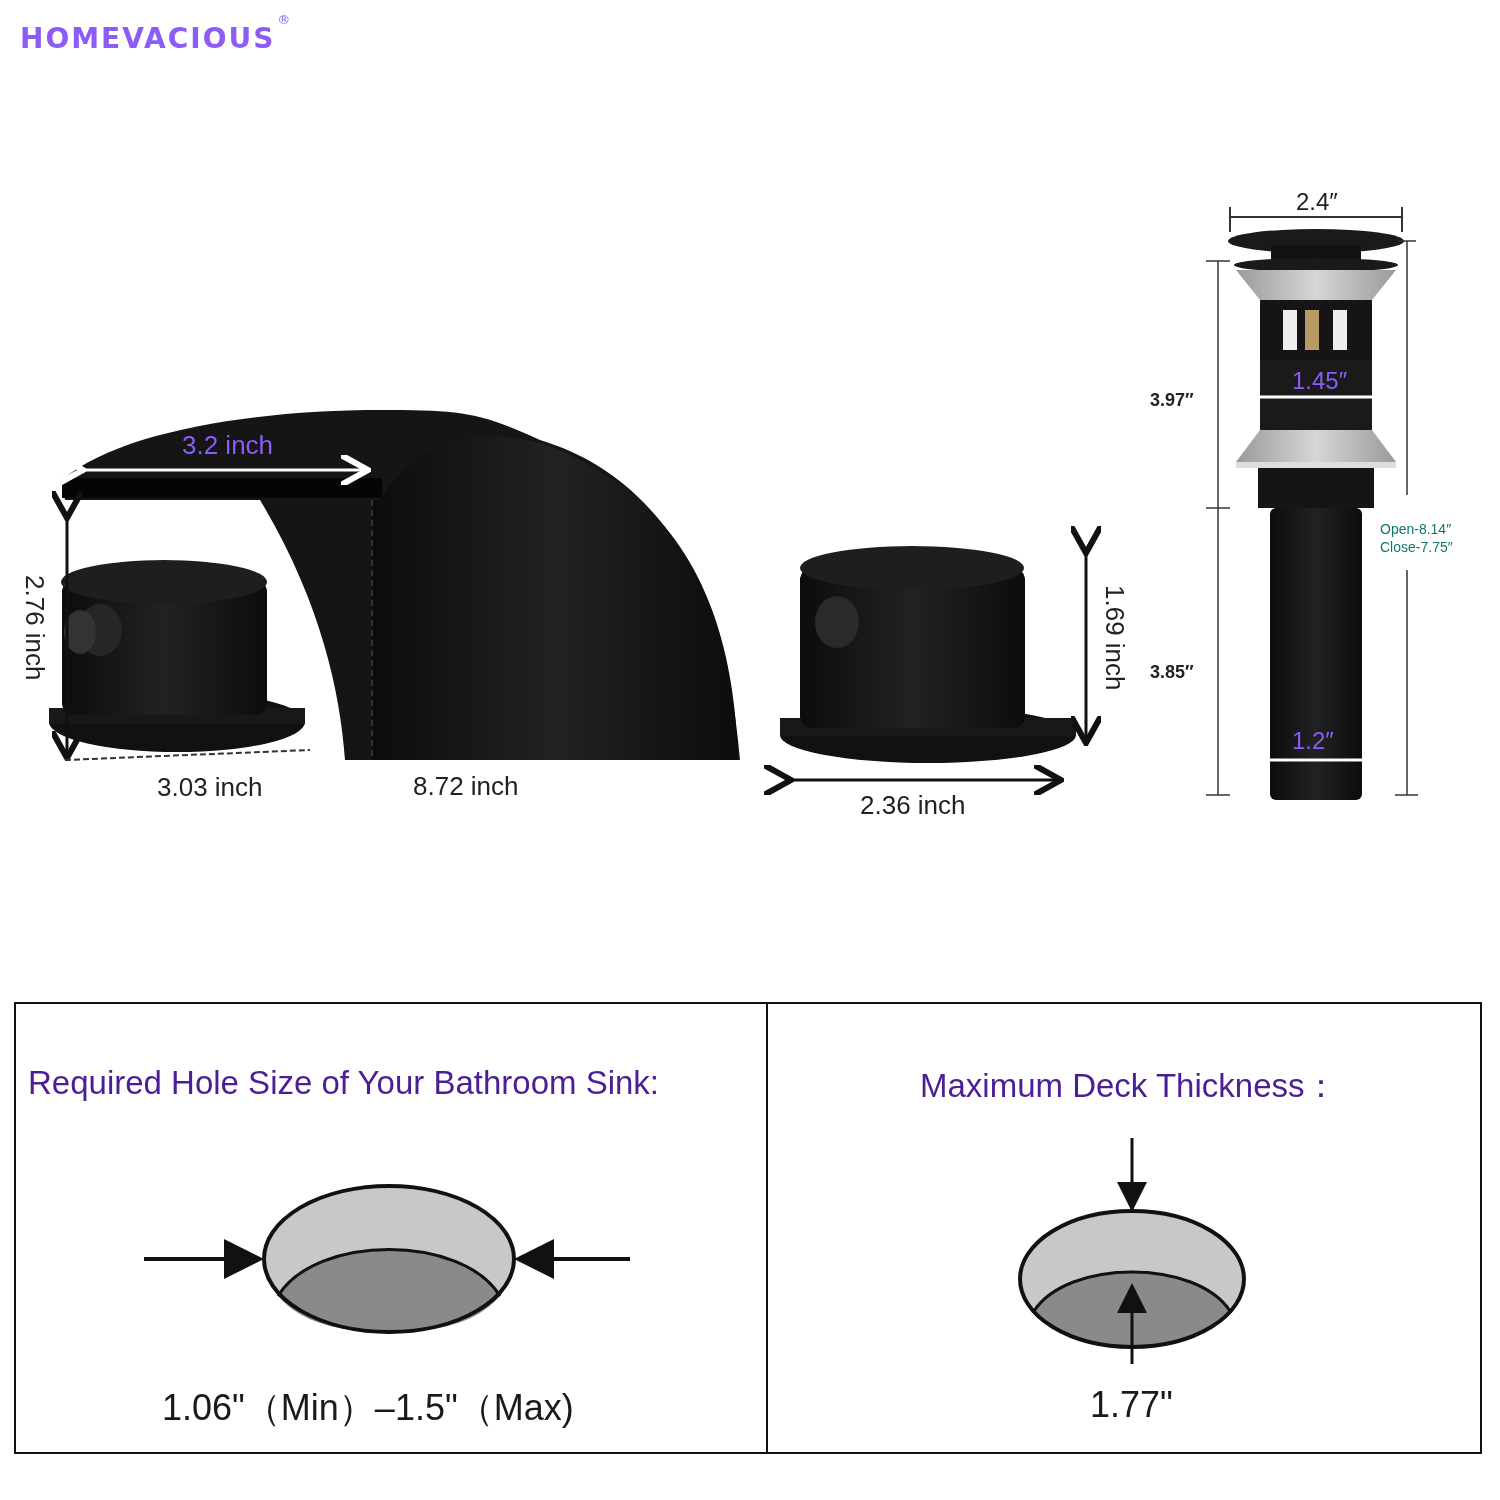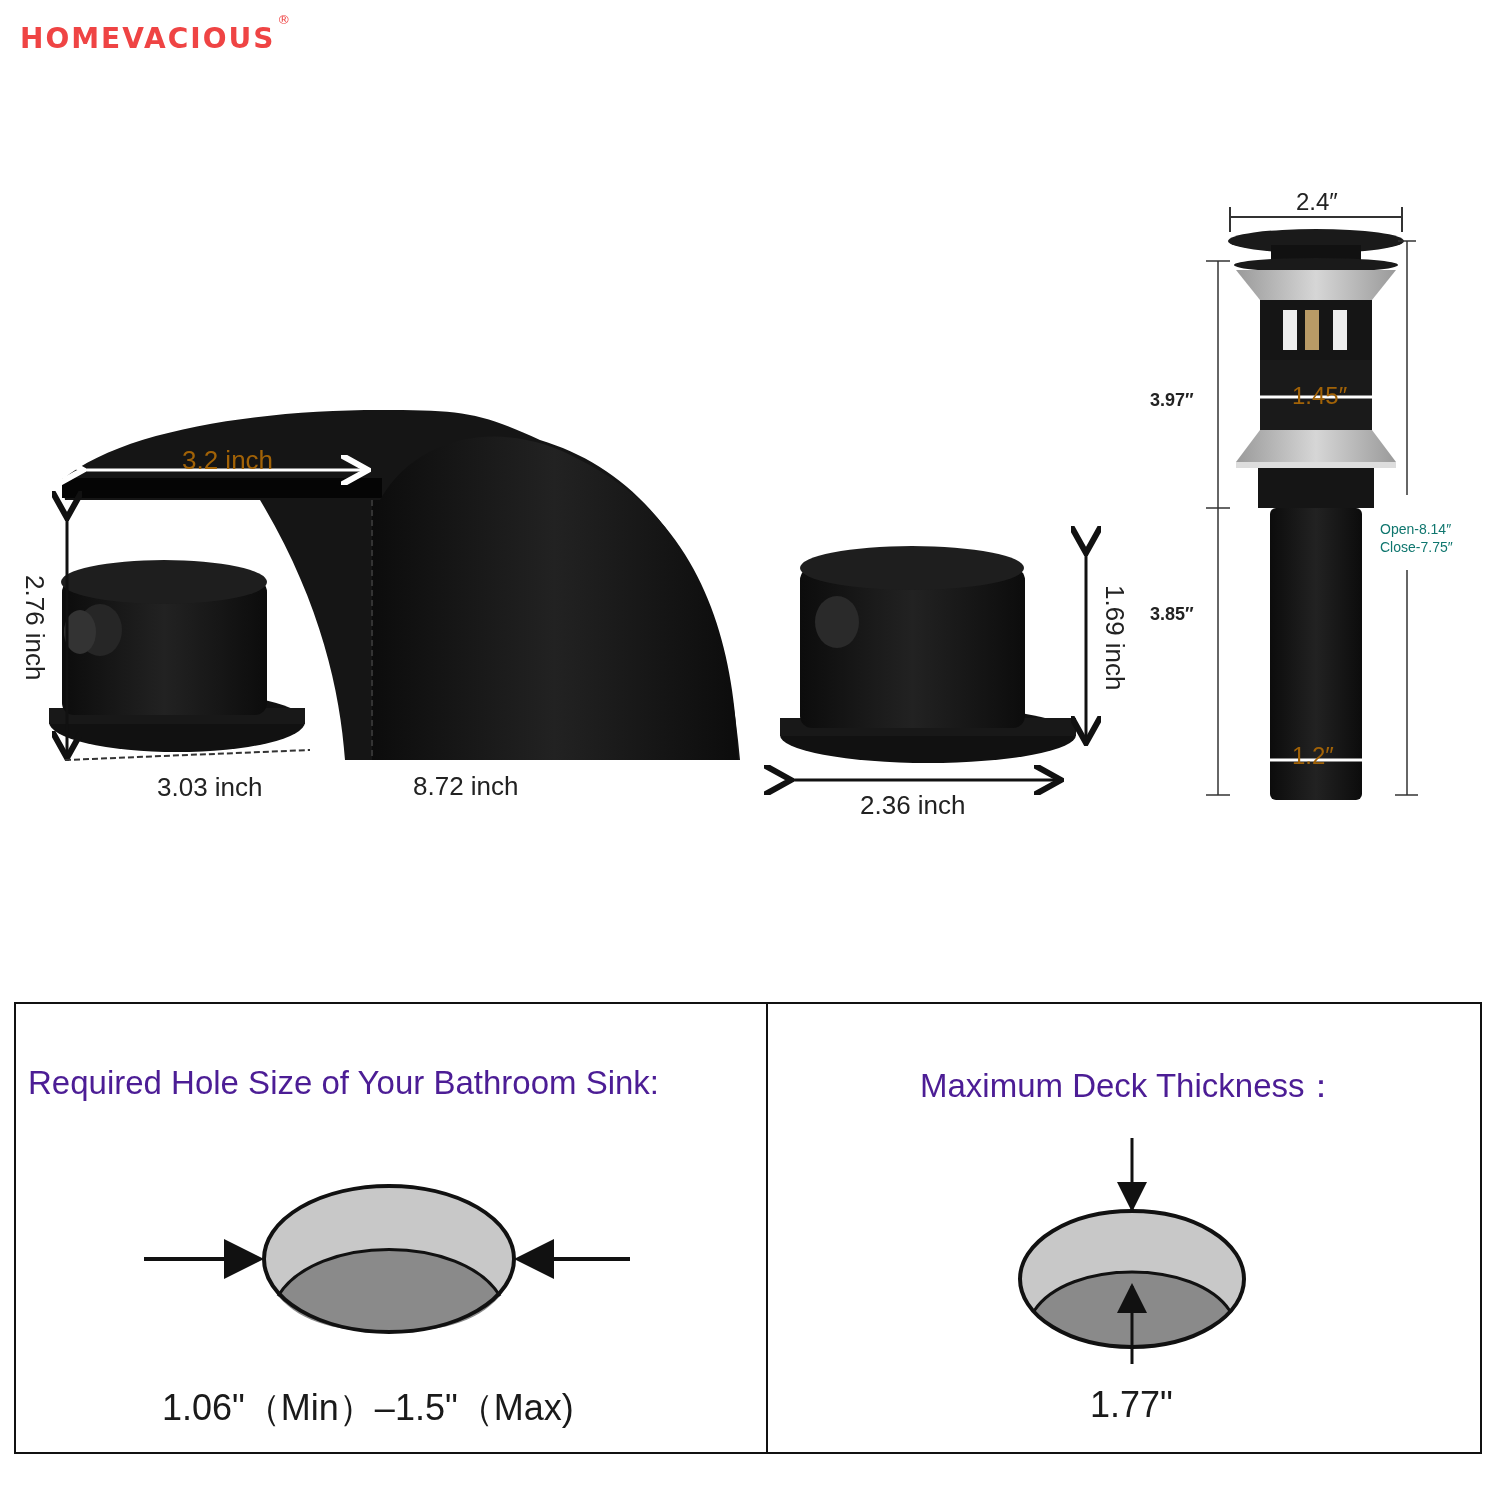--- a/index.html
+++ b/index.html
@@ -1,21 +1,21 @@
 <!DOCTYPE html>
 <html><head>
 <meta charset="utf-8">
 <style>
   html, body { margin: 0; padding: 0; background: #ffffff; }
   body { width: 1500px; height: 1500px; position: relative; overflow: hidden; font-family: "Liberation Sans", sans-serif; color: #1a1a1a; }
   .abs { position: absolute; }
-  .brand { left: 20px; top: 22px; font-family: "DejaVu Sans", sans-serif; font-weight: bold; font-size: 28px; letter-spacing: 2px; color: #ef4444; }
+  .brand { left: 20px; top: 22px; font-family: "DejaVu Sans", sans-serif; font-weight: bold; font-size: 28px; letter-spacing: 2px; color: #8b5cf6; }
   .brand sup { font-size: 13px; font-weight: normal; position: relative; top: -14px; margin-left: 2px; }
   .dim { font-size: 26px; color: #222; white-space: nowrap; }
-  .dim-w { font-size: 26px; color: #a16207; white-space: nowrap; margin-top: 15px; }
+  .dim-w { font-size: 26px; color: #8b5cf6; white-space: nowrap; }
   .small { font-size: 18px; color: #222; white-space: nowrap; font-weight: bold; }
   .tiny { font-size: 14px; color: #0f766e; white-space: nowrap; line-height: 18px; }
   .vert { transform: rotate(90deg); transform-origin: left top; }
   .panel { border: 2px solid #111; background: #fff; }
   .panel-title { font-size: 33px; color: #4c1d95; white-space: nowrap; }
   .panel-val { font-size: 36px; color: #1a1a1a; white-space: nowrap; }
   svg { position: absolute; left: 0; top: 0; }
 </style>
 </head>
 <body>
@@ -108,21 +108,21 @@
 <div class="abs dim-w" style="left:182px; top:430px;">3.2 inch</div>
 <div class="abs dim vert" style="left:50px; top:575px;">2.76 inch</div>
 <div class="abs dim" style="left:157px; top:772px;">3.03 inch</div>
 <div class="abs dim" style="left:413px; top:771px;">8.72 inch</div>
 <div class="abs dim" style="left:860px; top:790px;">2.36 inch</div>
 <div class="abs dim vert" style="left:1130px; top:585px;">1.69 inch</div>
 
 <div class="abs dim" style="left:1296px; top:188px; font-size:24px;text-align:center;">2.4″</div>
 <div class="abs small" style="left:1150px; top:390px;">3.97″</div>
 <div class="abs dim-w" style="left:1292px; top:367px; font-size:24px;">1.45″</div>
-<div class="abs small" style="left:1150px; top:604px;">3.85″</div>
+<div class="abs small" style="left:1150px; top:662px;">3.85″</div>
 <div class="abs dim-w" style="left:1292px; top:727px; font-size:24px;">1.2″</div>
 <div class="abs tiny" style="left:1380px; top:520px;">
   <div>Open-8.14″</div>
   <div>Close-7.75″</div>
 </div>
 
 <div class="abs panel" style="left:14px; top:1002px; width:752px; height:448px;">
   <div class="abs panel-title" style="left:12px; top:60px;">Required Hole Size of Your Bathroom Sink:</div>
   <svg width="752" height="448" viewBox="0 0 752 448">
     <defs>

